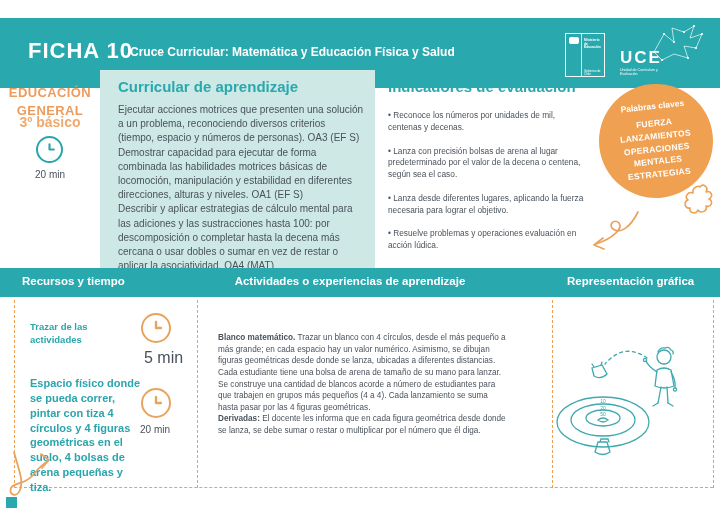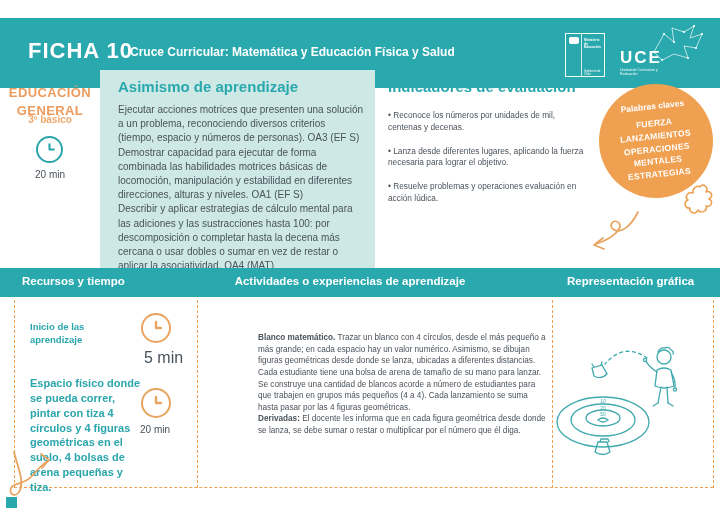--- a/index.html
+++ b/index.html
@@ -18,21 +18,21 @@
                 transform:scale(.5);transform-origin:left bottom;}
   .uce{position:absolute;left:618px;top:6px;width:100px;height:58px;color:#fff;}
   .uce .acr{position:absolute;left:2px;top:24px;font-size:17px;font-weight:700;letter-spacing:2px;}
   .uce .sub{position:absolute;left:2px;top:44px;width:90px;font-size:6px;line-height:1.2;
             transform:scale(.6);transform-origin:left top;}
   .uce svg{position:absolute;right:8px;top:0;}
   
   .side-program{position:absolute;left:0;top:84px;width:100px;text-align:center;color:#ec9c5e;
                 font-weight:700;font-size:13px;line-height:1.35;letter-spacing:.4px;}
   .side-grade{position:absolute;left:0;top:114px;width:100px;text-align:center;color:#f0a96e;
-              font-weight:700;font-size:10px;}
+              font-weight:700;font-size:14px;}
   .clock{border-radius:50%;box-sizing:border-box;}
   .clock svg{display:block;width:100%;height:100%;}
   .clock-teal{position:absolute;left:36px;top:136px;width:27px;height:27px;border:2px solid #2aa5ac;color:#2aa5ac;}
   .side-time{position:absolute;left:0;top:169px;width:100px;text-align:center;font-size:10px;color:#49525b;}
   
   .obj-panel{position:absolute;left:100px;top:70px;width:275px;height:198px;background:#cde8e5;}
   .obj-title{position:absolute;left:118px;top:78px;font-size:15px;font-weight:700;color:#29a8ae;}
   .obj-body{position:absolute;left:118px;top:103px;width:246px;font-size:10px;line-height:1.42;color:#49525b;}
   .obj-body p{margin:0;}
   
@@ -55,21 +55,21 @@
   
   .vline{position:absolute;top:300px;height:188px;width:0;border-left:1px dashed #f0a051;}
   .hline{position:absolute;left:14px;top:487px;width:699px;height:0;border-top:1px dashed #f0a051;}
   .rec-label1{position:absolute;left:30px;top:321px;width:100px;font-size:9.5px;color:#2aa5ac;line-height:1.35;font-weight:700;}
   .rec-label2{position:absolute;left:30px;top:376px;width:112px;font-size:11px;color:#2aa5ac;line-height:1.35;font-weight:700;}
   .clock-orange{width:30px;height:30px;border:2px solid #e8a45f;color:#e8a45f;position:absolute;}
   .co1{left:141px;top:313px;}
   .co2{left:141px;top:388px;}
   .rec-time1{position:absolute;left:144px;top:349px;font-size:16px;color:#49525b;}
   .rec-time2{position:absolute;left:140px;top:424px;font-size:10px;color:#49525b;}
-  .act-body{position:absolute;left:218px;top:332px;width:290px;font-size:8.2px;line-height:1.42;color:#49525b;margin-left:40px;}
+  .act-body{position:absolute;left:218px;top:332px;width:290px;font-size:8.2px;line-height:1.42;color:#49525b;}
   .act-body p{margin:0;}
   .illus{position:absolute;left:552px;top:330px;width:162px;height:152px;}
   .corner-mark{position:absolute;left:6px;top:497px;width:11px;height:11px;background:#29a8ae;}
 </style>
 </head>
 <body>
 
 <div class="page">
 
   <div class="topbar">
@@ -107,30 +107,31 @@
   <div class="side-program">EDUCACIÓN GENERAL</div>
   <div class="side-grade">3º básico</div>
   <div class="clock clock-teal">
     <svg viewBox="0 0 24 24">
         <path d="M12 12 L12 6.5 M12 12 L16.5 12" fill="none" stroke="currentColor" stroke-width="2.2" stroke-linecap="round"></path>
       </svg>
   </div>
   <div class="side-time">20 min</div>
 
   <div class="obj-panel"></div>
-  <div class="obj-title">Asimismo de aprendizaje</div>
+  <div class="obj-title">Curricular de aprendizaje</div>
   <div class="obj-body">
     <p>Ejecutar acciones motrices que presenten una solución a un problema, reconociendo diversos criterios (tiempo, espacio y números de personas). OA3 (EF S)</p>
     <p>Demostrar capacidad para ejecutar de forma combinada las habilidades motrices básicas de locomoción, manipulación y estabilidad en diferentes direcciones, alturas y niveles. OA1 (EF S)</p>
     <p>Describir y aplicar estrategias de cálculo mental para las adiciones y las sustracciones hasta 100: por descomposición o completar hasta la decena más cercana o usar dobles o sumar en vez de restar o aplicar la asociatividad. OA4 (MAT)</p>
   </div>
 
   <div class="ind-title">Indicadores de evaluación</div>
   <div class="ind-body">
     <p>Reconoce los números por unidades de mil, centenas y decenas.</p>
+    <p>Lanza con precisión bolsas de arena al lugar predeterminado por el valor de la decena o centena, según sea el caso.</p>
     <p>Lanza desde diferentes lugares, aplicando la fuerza necesaria para lograr el objetivo.</p>
     <p>Resuelve problemas y operaciones evaluación en acción lúdica.</p>
   </div>
 
   <div class="kw-circle">
     <div class="kw-title">Palabras claves</div>
     <div class="kw-list">
       <div>FUERZA</div>
       <div>LANZAMIENTOS</div>
       <div>OPERACIONES</div>
@@ -152,21 +153,21 @@
     <span class="b2">Actividades o experiencias de aprendizaje</span>
     <span class="b3">Representación gráfica</span>
   </div>
 
   <div class="vline" style="left:14px;"></div>
   <div class="vline" style="left:197px;"></div>
   <div class="vline" style="left:552px;"></div>
   <div class="vline" style="left:713px;"></div>
   <div class="hline"></div>
 
-  <div class="rec-label1">Inicio de las aprendizaje</div>
+  <div class="rec-label1">Trazar de las actividades</div>
   <div class="clock clock-orange co1">
     <svg viewBox="0 0 24 24">
         <path d="M12 12 L12 6.5 M12 12 L16.5 12" fill="none" stroke="currentColor" stroke-width="2.2" stroke-linecap="round"></path>
       </svg>
   </div>
   <div class="rec-time1">5 min</div>
   <div class="rec-label2">Espacio físico donde se pueda correr, pintar con tiza 4 círculos y 4 figuras geométricas en el suelo, 4 bolsas de arena pequeñas y tiza.</div>
   <div class="clock clock-orange co2">
     <svg viewBox="0 0 24 24">
         <path d="M12 12 L12 6.5 M12 12 L16.5 12" fill="none" stroke="currentColor" stroke-width="2.2" stroke-linecap="round"></path>

